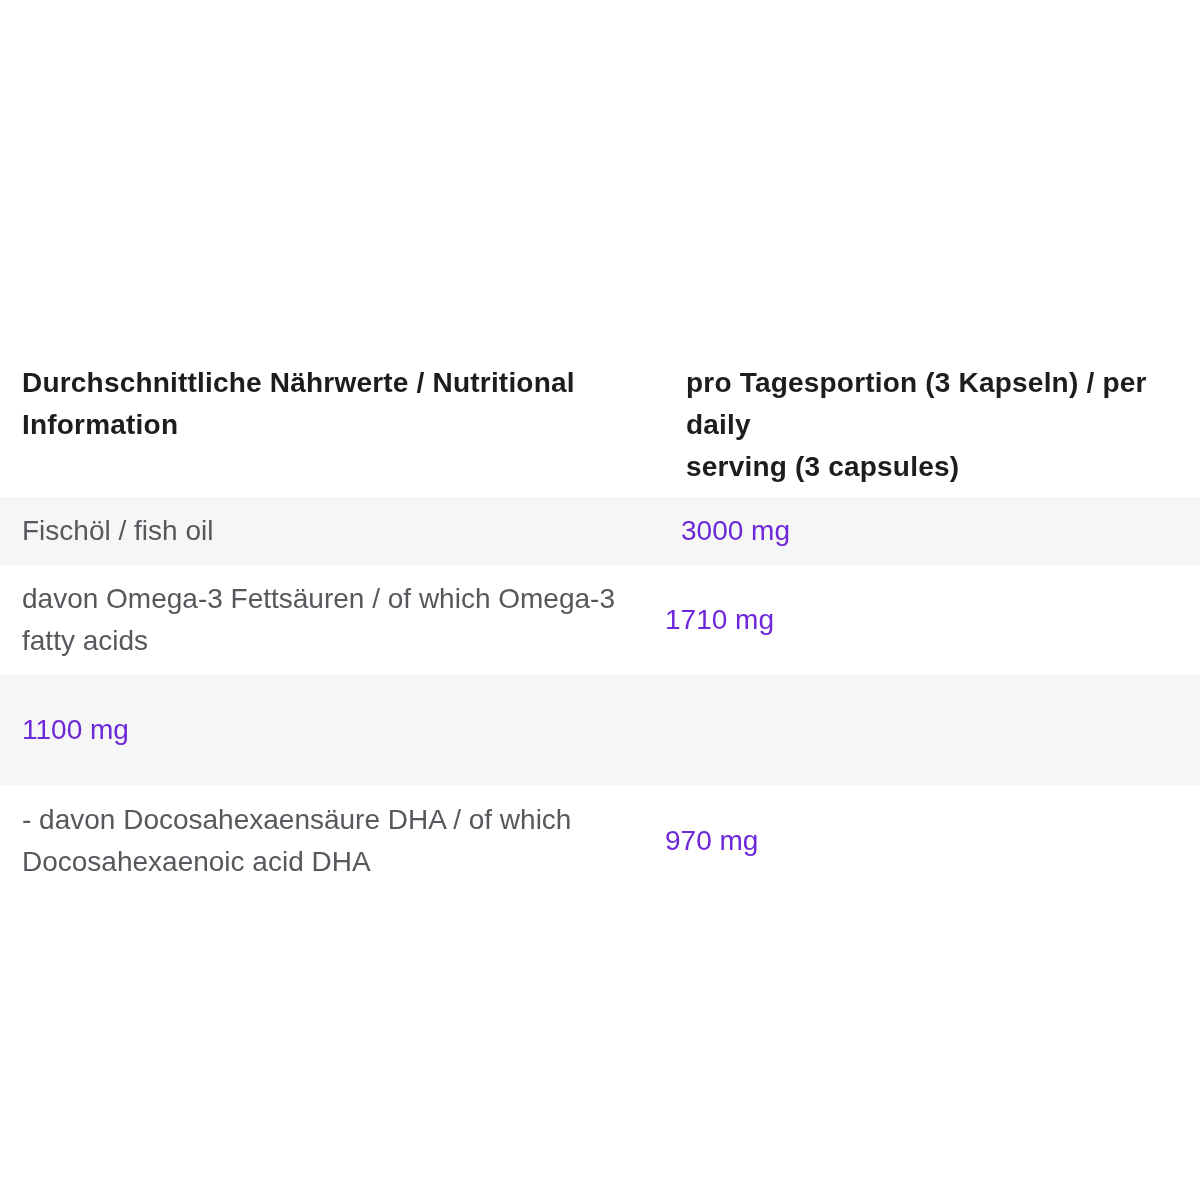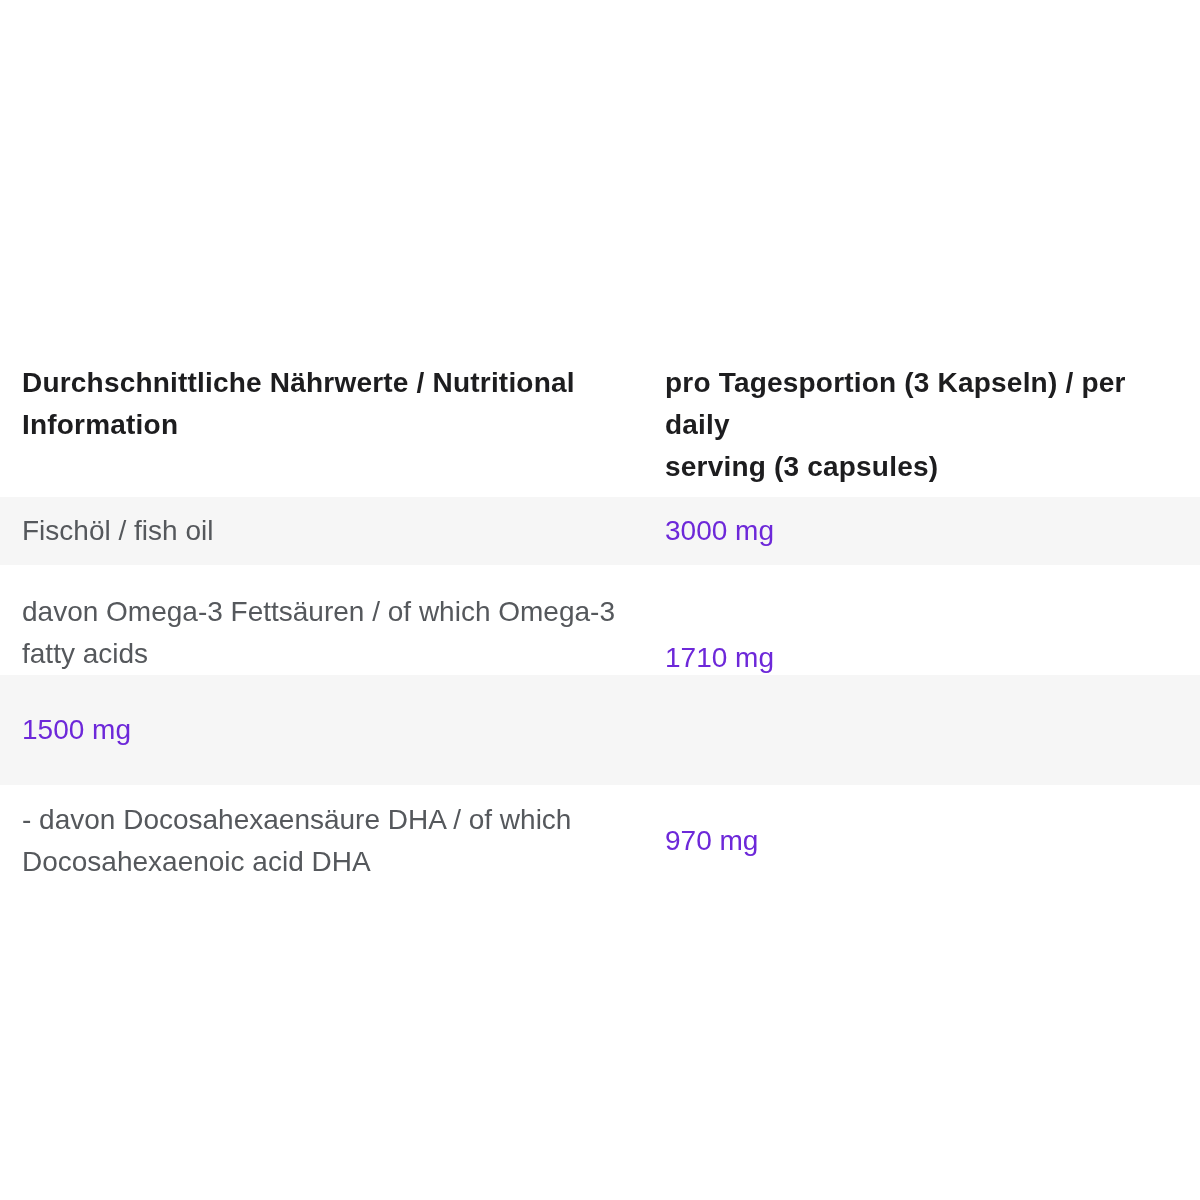--- a/index.html
+++ b/index.html
@@ -40,34 +40,35 @@
     flex: 1 1 auto;
     padding-left: 22px;
     padding-right: 14px;
   }
   
   .t-header {
     min-height: 103px;
     padding-top: 10px;
     padding-bottom: 9px;
     background: #ffffff;
+    gap: 21px;
   }
   .t-header .cell {
     align-items: flex-start;
     font-weight: bold;
     font-size: 28px;
     line-height: 42px;
     color: #1d1d1f;
     letter-spacing: 0.2px;
   }
   
   .t-body .t-row:nth-child(odd) { background: #f6f6f6; }
   .t-body .t-row:nth-child(even) { background: #ffffff; }
-  .row-1 { height: 68px; }
-  .row-2 { height: 110px; align-items: flex-end; }
+  .row-1 { height: 68px; gap: 16px; }
+  .row-2 { height: 110px; }
   .row-3 { height: 110px; }
   .row-4 { height: 112px; align-items: center; }
   .t-body .cell-label {
     font-size: 28px;
     line-height: 42px;
     color: #55585c;
   }
   .t-body .cell-value {
     font-size: 28px;
     line-height: 34px;
@@ -93,21 +94,21 @@
         <div class="cell cell-value">3000 mg</div>
       </div>
 
       <div class="t-row row-2">
         <div class="cell cell-label">davon Omega-3 Fettsäuren / of which Omega-3
 fatty acids</div>
         <div class="cell cell-value">1710 mg</div>
       </div>
 
       <div class="t-row row-3">
-        <div class="cell cell-value">1500 mg</div>
+        <div class="cell cell-value">1100 mg</div>
       </div>
 
       <div class="t-row row-4">
         <div class="cell cell-label">- davon Docosahexaensäure DHA / of which
 Docosahexaenoic acid DHA</div>
         <div class="cell cell-value">970 mg</div>
       </div>
     </div>
 
   </div>

